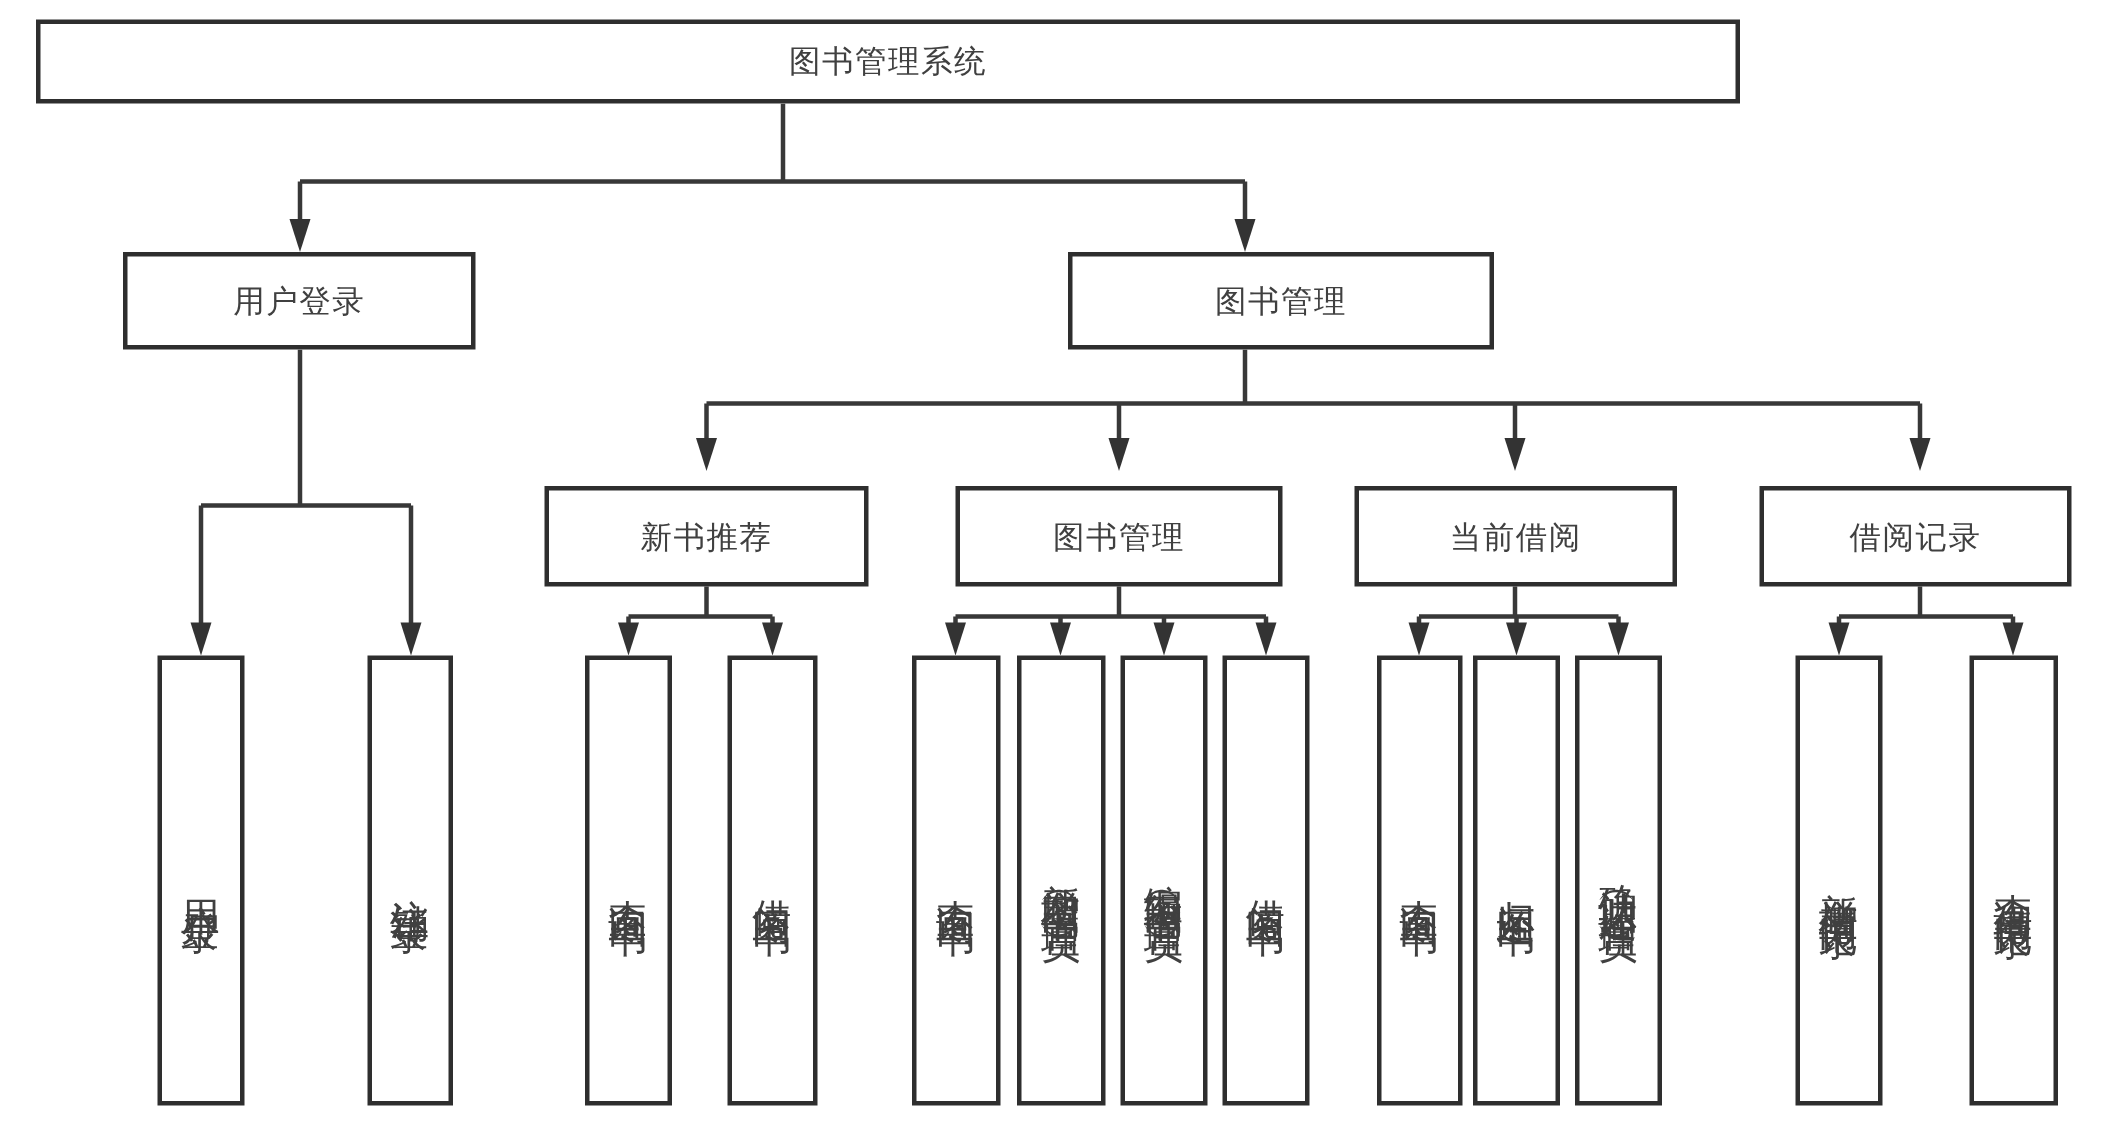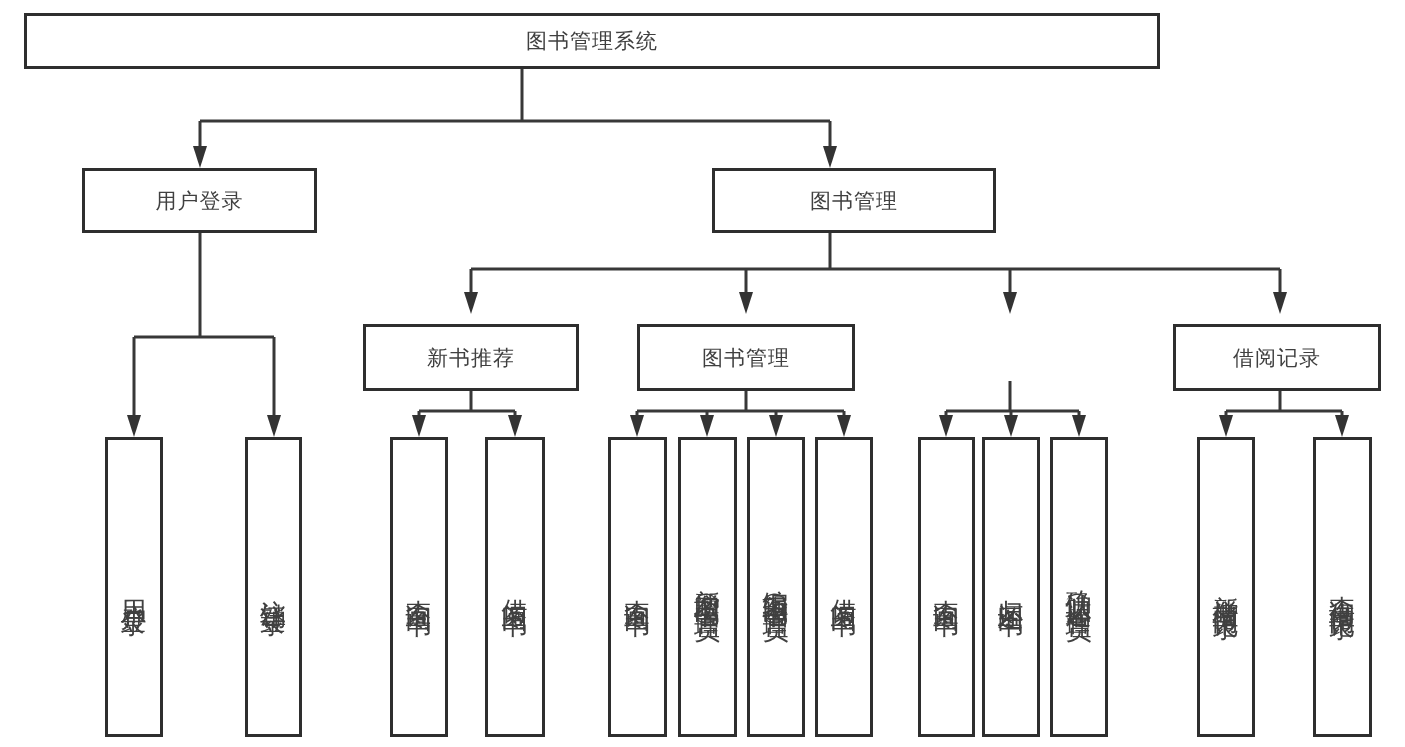--- a/index.html
+++ b/index.html
@@ -102,20 +102,23 @@
   <div class="node lvl2" style="left:712px;width:284px">
     <span class="hlabel">图书管理</span>
   </div>
 
   <div class="node lvl3" style="left:363px;width:216px">
     <span class="hlabel">新书推荐</span>
   </div>
   <div class="node lvl3" style="left:637px;width:218px">
     <span class="hlabel">图书管理</span>
   </div>
+  <div class="node lvl3" style="left:903px;width:215px">
+    <span class="hlabel">当前借阅</span>
+  </div>
   <div class="node lvl3" style="left:1173px;width:208px">
     <span class="hlabel">借阅记录</span>
   </div>
 
   <div class="node leaf" style="left:105px;width:58px">
     <span class="vtext">用户登录</span>
   </div>
   <div class="node leaf" style="left:245px;width:57px">
     <span class="vtext">注销登录</span>
   </div>

